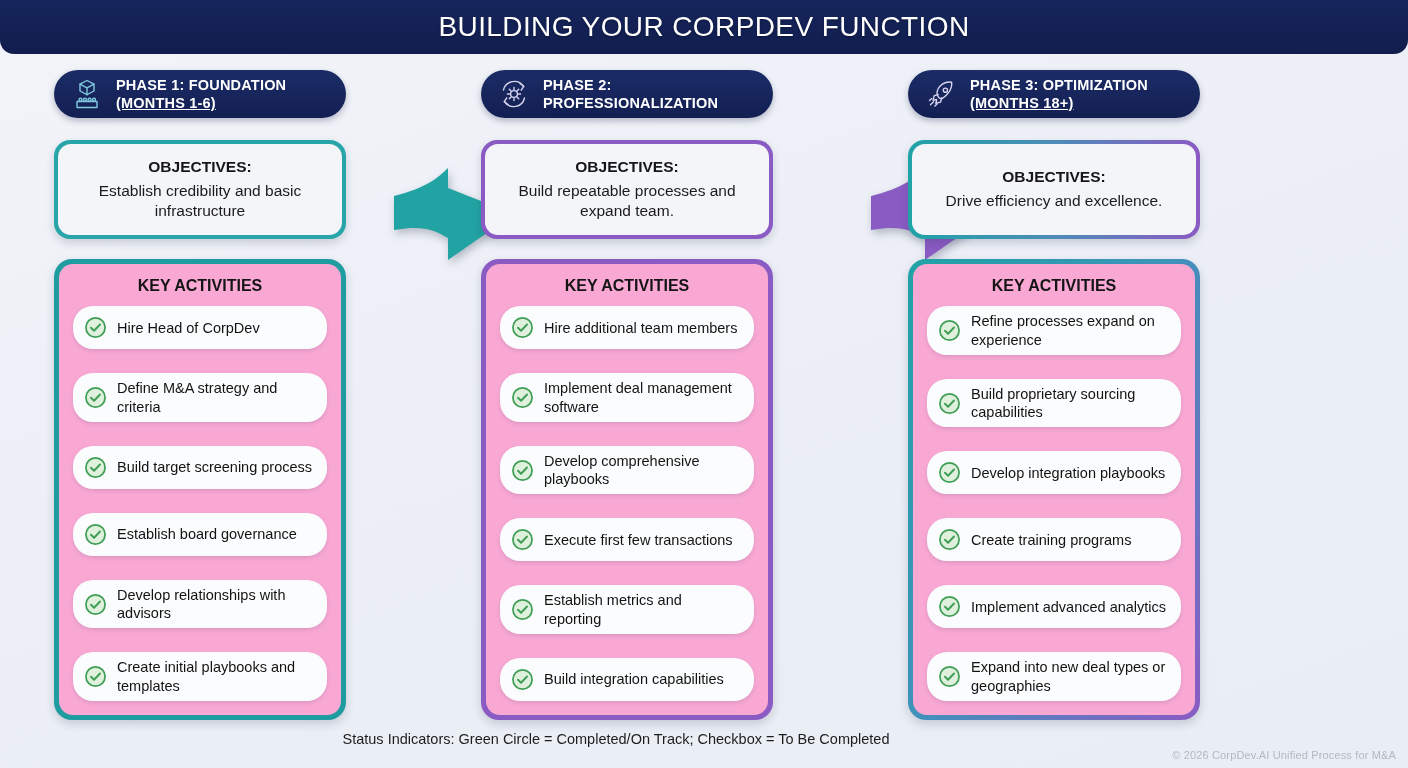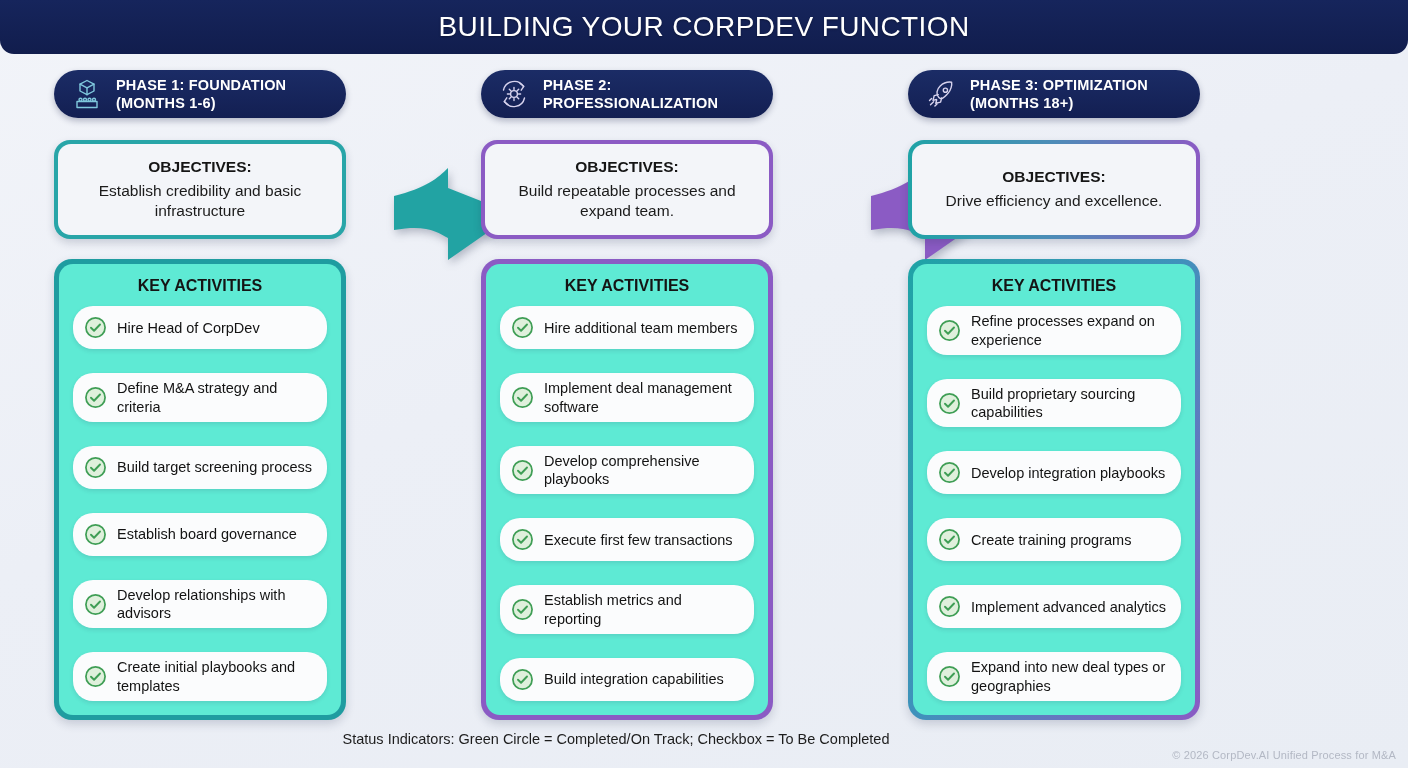--- a/index.html
+++ b/index.html
@@ -58,21 +58,21 @@
     gap: 12px;
   }
   .phase-icon { width: 34px; height: 34px; flex: 0 0 34px; display:flex; align-items:center; justify-content:center; }
   .phase-text {
     color: #ffffff;
     font-size: 14.5px;
     font-weight: bold;
     line-height: 1.28;
     letter-spacing: .2px;
   }
-  .phase-text .l2 { display: block; }
+  .phase-text .l2 { display: block; text-decoration: underline; }
 
   
   .obj-wrap {
     margin-top: 22px;
     height: 118px;
     border-radius: 16px;
     padding: 4px;
     box-shadow: 0 4px 9px rgba(30,40,70,.18);
   }
   .obj-teal   { background: #28a5a8; }
@@ -96,21 +96,21 @@
     flex: 1;
     border-radius: 18px;
     padding: 5px;
     box-shadow: 0 4px 10px rgba(30,40,70,.18);
   }
   .ka-teal   { background: #1f9ca0; }
   .ka-purple { background: #8b5bc4; }
   .ka-grad   { background: linear-gradient(120deg,#1fa3a6 0%,#3f92bb 48%,#8b5bc4 100%); }
   .ka-inner {
     width: 100%; height: 100%;
-    background: #5eead4;
+    background: #f9a8d4;
     border-radius: 14px;
     padding: 13px 14px 14px;
     display: flex; flex-direction: column;
   }
   .ka-title {
     text-align: center;
     font-size: 16px; font-weight: bold; color: #141414;
     margin-bottom: 11px;
   }
   .ka-list { display: flex; flex-direction: column; gap: 24px; flex: 1; }

